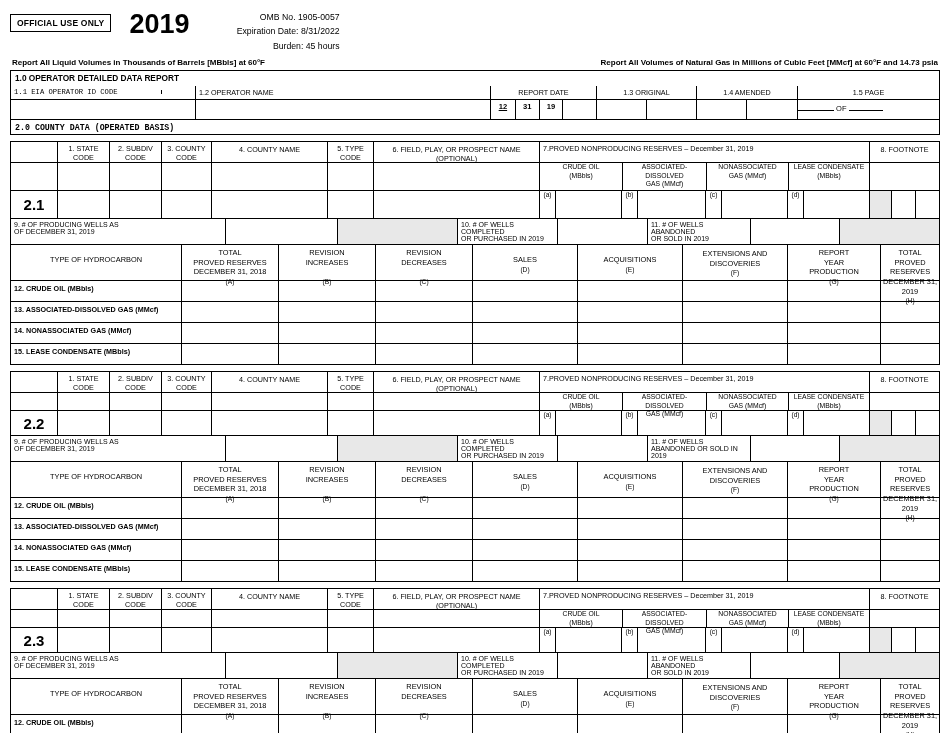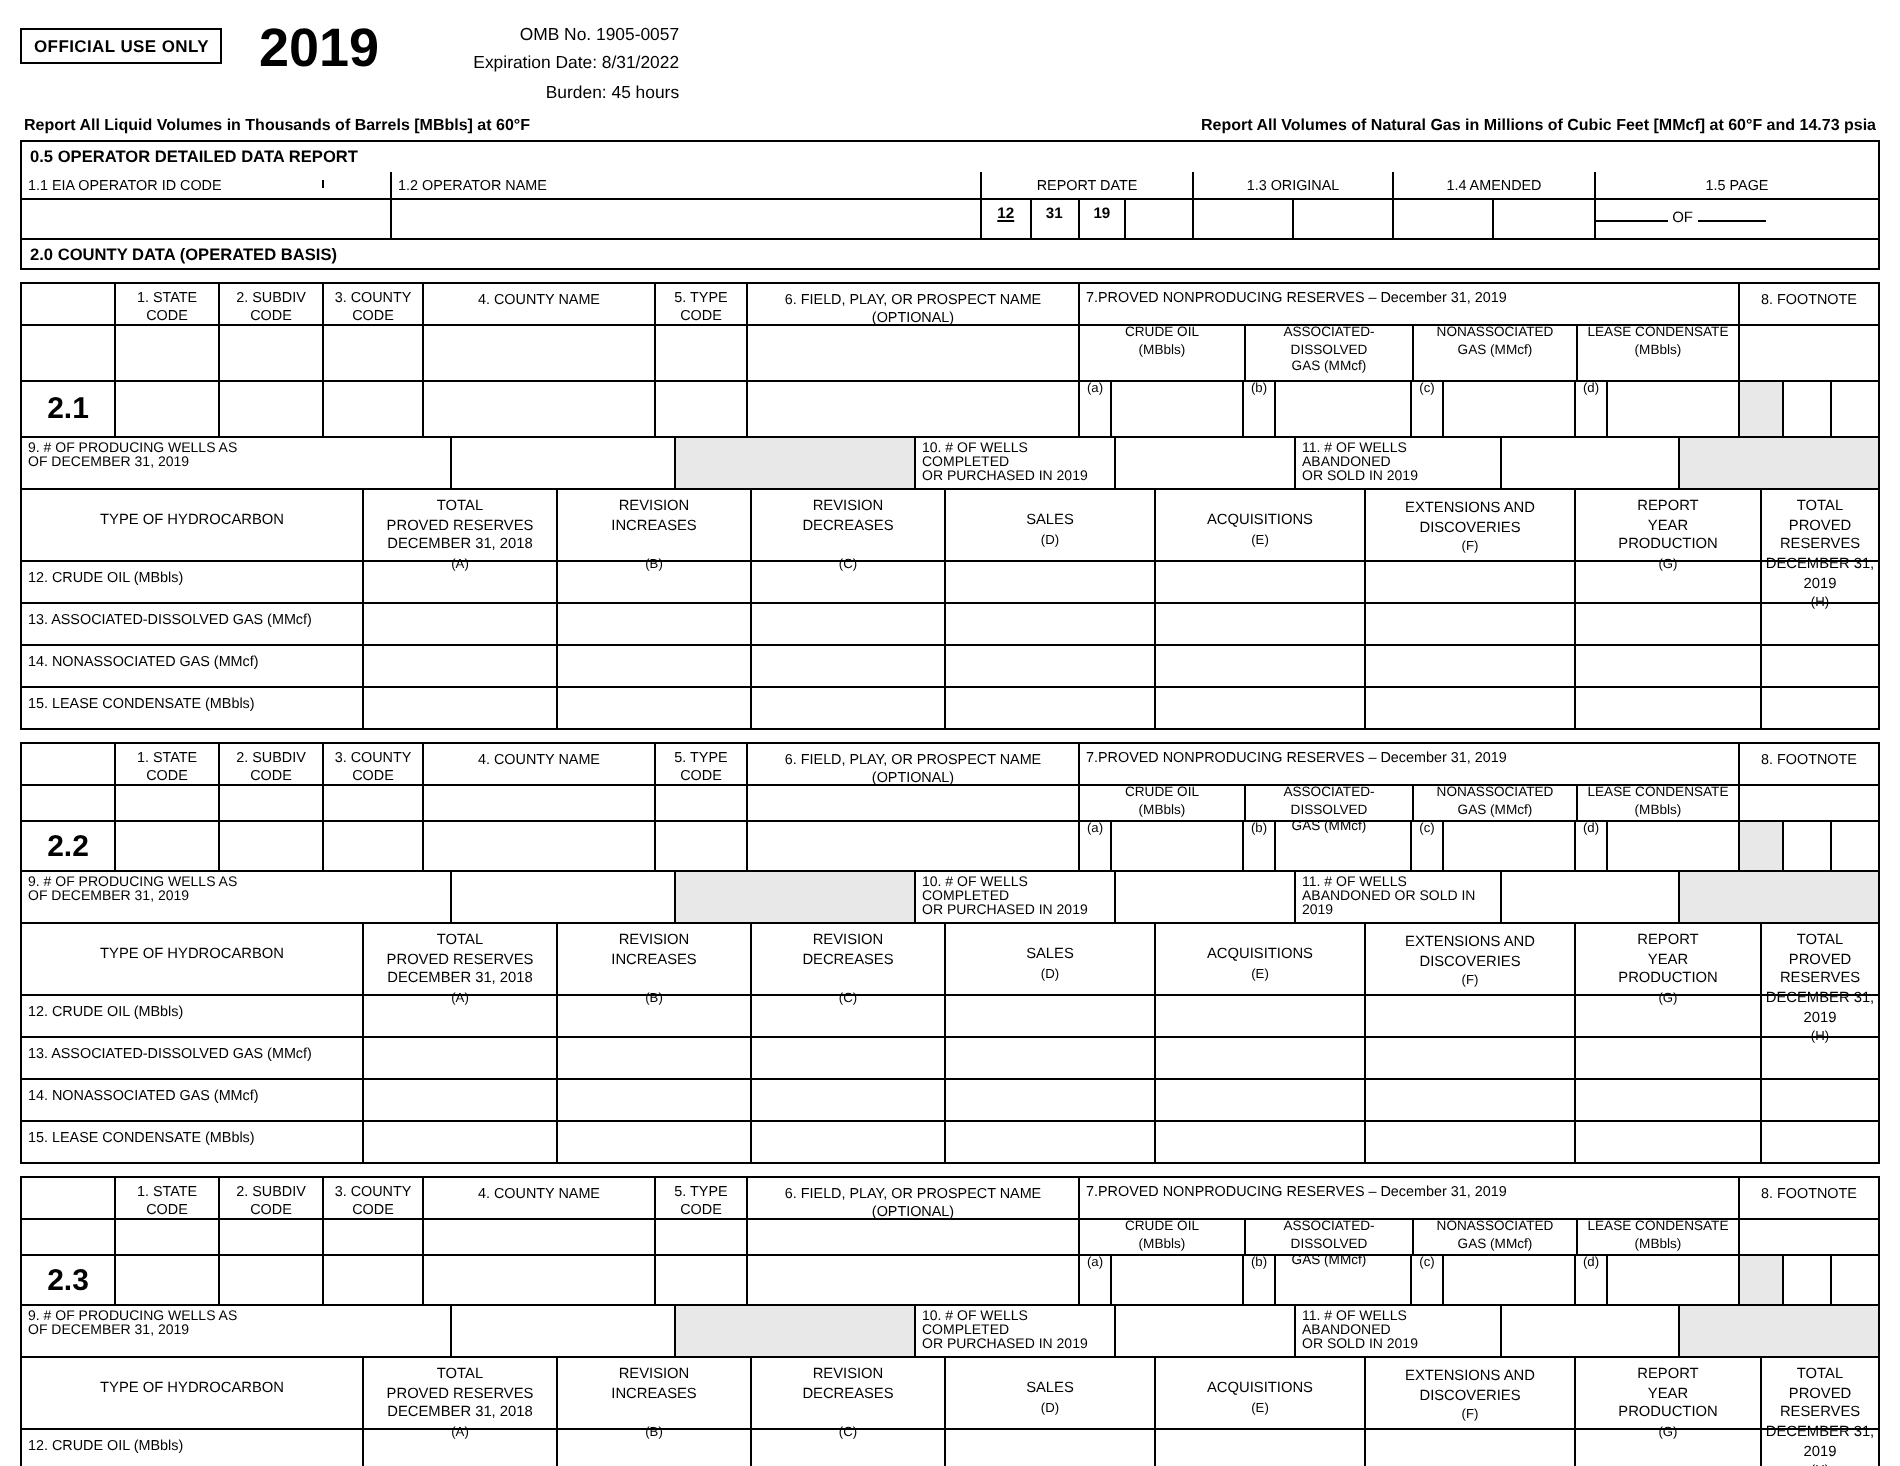--- a/index.html
+++ b/index.html
@@ -33,35 +33,35 @@
 
   
   .bx { border:1px solid #000; }
   .lbl { font-size:7.2px; line-height:1.25; padding:2px 3px; }
   .lblc { font-size:7.2px; line-height:1.25; padding:2px 2px; text-align:center; }
 
   
   .s10 { font-size:8.3px; font-weight:bold; padding:2px 4px; }
   .thinrow { display:flex; border:1px solid #000; border-top:none; }
   .thinrow > div { border-left:1px solid #000; }
-  .thinrow > div:first-child { border-left:none; }
+  .thinrow > div:first-child { border-left:none;font-family:Liberation Mono, monospace; }
 
   .shade { background:#e8e8e8; }
 
   
   .block { border:1px solid #000; margin-top:6px; }
   .brow { display:flex; border-top:1px solid #000; }
   .brow:first-child { border-top:none; }
   .bcell { border-left:1px solid #000; }
   .bcell:first-child { border-left:none; }
   .bignum { font-size:15px; font-weight:bold; display:flex; align-items:center;
             justify-content:center; height:100%; }
   .ctr { text-align:center; }
   .hydro-hdr { font-size:7.4px; text-align:center; line-height:1.3; padding-top:3px; }
-  .hyd-label { font-size:7.2px; padding:3px 3px; }
+  .hyd-label { font-size:7.2px; padding:3px 3px;font-weight:bold; }
   .small7 { font-size:7px; }
   .subhdr { font-size:6.8px; text-align:center; line-height:1.25; }
   .letter { font-size:6.6px; }
   .dateboxes { display:flex; font-size:7.6px; font-weight:bold; }
   .dateboxes div { border-left:1px solid #000; width:24px; text-align:center; padding:2px 0; }
   .dateboxes div:first-child { border-left:none;text-decoration:underline; }
   .ofline { font-size:7.5px; text-align:left; padding-top:4px; }
 </style>
 </head>
 <body>
@@ -77,21 +77,21 @@
       <div>Burden: 45 hours</div>
     </div>
   </div>
 
   <div class="volnote">
     <div>Report All Liquid Volumes in Thousands of Barrels [MBbls] at 60°F</div>
     <div>Report All Volumes of Natural Gas in Millions of Cubic Feet [MMcf] at 60°F and 14.73 psia</div>
   </div>
 
   <div class="bx" style="border-bottom:none;">
-    <div class="s10">0.5 OPERATOR DETAILED DATA REPORT</div>
+    <div class="s10">1.0 OPERATOR DETAILED DATA REPORT</div>
   </div>
 
   <div class="thinrow" style="height:15px;align-items:center;">
     <div class="lbl" style="width:150px;">1.1 EIA OPERATOR ID CODE</div>
     <div class="lbl" style="width:34px;"></div>
     <div class="lbl" style="width:295px;">1.2 OPERATOR NAME</div>
     <div class="lblc" style="width:106px;">REPORT DATE</div>
     <div class="lblc" style="width:100px;">1.3 ORIGINAL</div>
     <div class="lblc" style="width:101px;">1.4 AMENDED</div>
     <div class="lblc" style="flex:1;">1.5 PAGE</div>

